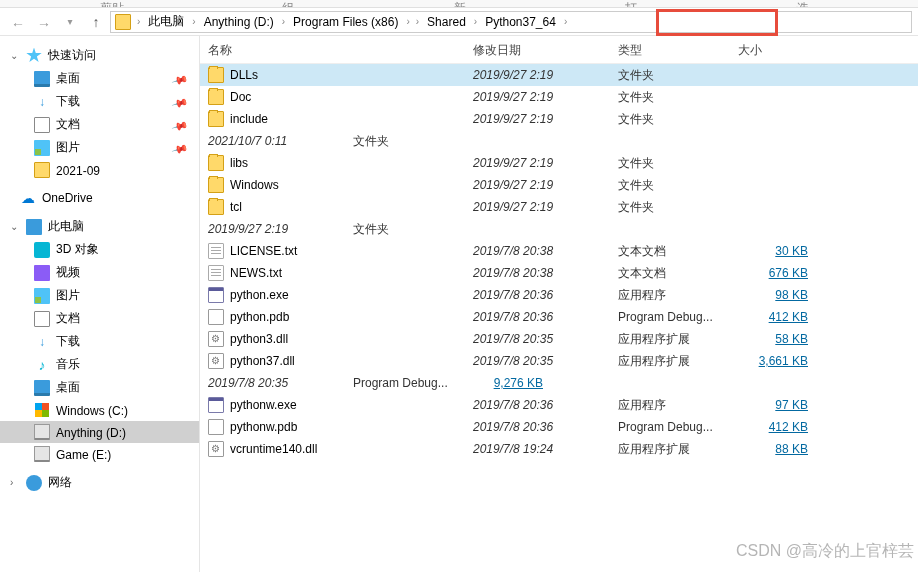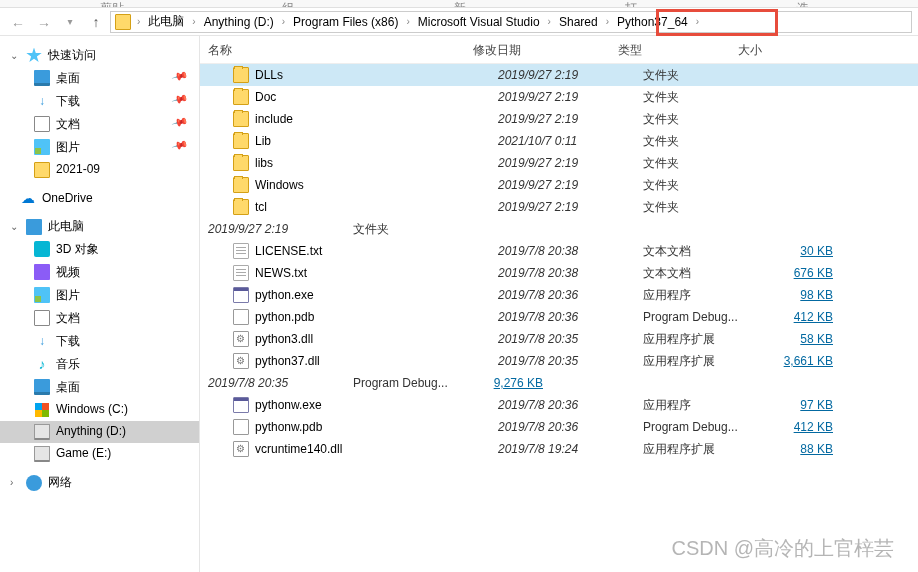--- a/index.html
+++ b/index.html
@@ -10,21 +10,21 @@
 .nav-up { color:#555; }
 .crumb-bar { display:flex; align-items:center; flex:1; border:1px solid #ccc; height:22px; padding:0 4px; gap:2px; background:#fff; }
 .crumb-icon { width:16px; height:16px; background:#ffd96a; border:1px solid #d4a016; border-radius:1px; margin-right:2px; }
 .crumb { padding:2px 4px; white-space:nowrap; }
 .chev { color:#888; padding:0 2px; font-size:10px; }
 .highlight-box { position:absolute; border:3px solid #e74c3c; pointer-events:none; }
 .main { display:flex; height:calc(100% - 36px); }
 .sidebar { width:200px; border-right:1px solid #e5e5e5; padding:8px 0; overflow:auto; }
 .side-group { margin-bottom:6px; }
 .side-head { display:flex; align-items:center; padding:3px 10px; gap:6px; font-weight:400; }
-.side-item { display:flex; align-items:flex-start; padding:3px 10px 3px 34px; gap:6px; position:relative; }
+.side-item { display:flex; align-items:flex-end; padding:3px 10px 3px 34px; gap:6px; position:relative; }
 .side-item.sel { background:#d0d0d0; }
 .pin { position:absolute; right:12px; color:#aaa; font-size:11px; transform:rotate(30deg); }
 .caret { color:#666; font-size:10px; width:10px; }
 .ic { width:16px; height:16px; flex-shrink:0; display:inline-block; }
 .ic-star { background:#4fc3f7; clip-path:polygon(50% 0,61% 35%,98% 35%,68% 57%,79% 91%,50% 70%,21% 91%,32% 57%,2% 35%,39% 35%); }
 .ic-desktop { background:#3a9bdc; border-radius:1px; border-bottom:3px solid #2a7aac; }
 .ic-dl { color:#3a9bdc; text-align:center; line-height:16px; font-weight:bold; }
 .ic-doc { background:#fff; border:1px solid #888; border-radius:1px; }
 .ic-pic { background:#4fc3f7; border-radius:1px; position:relative; }
 .ic-pic::after { content:""; position:absolute; bottom:1px; left:1px; width:6px; height:6px; background:#8bc34a; }
@@ -38,35 +38,35 @@
 .ic-win::before { content:""; display:block; width:14px; height:14px; background:conic-gradient(#f25022 0 25%,#7fba00 0 50%,#ffb900 0 75%,#00a4ef 0); margin:1px; }
 .ic-net { background:#3a9bdc; border-radius:50%; position:relative; }
 .content { flex:1; overflow:auto; }
 .cols { display:flex; padding:6px 8px 4px 8px; border-bottom:1px solid #eee; color:#444; }
 .col-name { width:265px; }
 .col-date { width:145px; }
 .col-type { width:120px; }
 .col-size { width:80px; text-align:left; padding-right:10px; }
 .row { display:flex; align-items:center; padding:2px 8px; height:22px; }
 .row.sel { background:#cde8f6; }
-.cell-name { width:265px; display:flex; align-items:center; gap:6px;margin-left:25px; }
+.cell-name { width:265px; display:flex; align-items:center; gap:6px; }
 .cell-date { width:145px; color:#333;font-style:italic; }
 .cell-type { width:120px; color:#333; }
 .cell-size { width:80px; text-align:right; color:#0369a1; padding-right:10px;text-decoration:underline; }
 .fic { width:16px; height:16px; flex-shrink:0; }
 .fic-folder { background:#ffd96a; border:1px solid #d4a016; border-radius:1px; position:relative; }
 .fic-folder::before { content:""; position:absolute; top:-2px; left:0; width:7px; height:2px; background:#ffd96a; border:1px solid #d4a016; border-bottom:none; }
 .fic-txt { background:#fff; border:1px solid #aaa; border-radius:1px; position:relative; }
 .fic-txt::after { content:""; position:absolute; top:3px; left:2px; right:2px; height:1px; background:#aaa; box-shadow:0 3px 0 #aaa,0 6px 0 #aaa; }
 .fic-exe { background:#fff; border:1px solid #7a7aaa; border-radius:1px; position:relative; }
 .fic-exe::before { content:""; position:absolute; top:0; left:0; right:0; height:3px; background:#5a5a9a; }
 .fic-pdb { background:#fff; border:1px solid #999; border-radius:1px; }
 .fic-dll { background:#fff; border:1px solid #999; border-radius:1px; position:relative; }
 .fic-dll::after { content:"⚙"; position:absolute; top:1px; left:2px; font-size:10px; color:#777; }
-.watermark { position:absolute; right:24px; bottom:10px; color:rgba(120,120,120,.55); font-size:20px; font-weight:500; pointer-events:none; }
+.watermark { position:absolute; right:4px; bottom:10px; color:rgba(120,120,120,.55); font-size:16px; font-weight:500; pointer-events:none; }
 </style>
 </head>
 <body>
 
 <div class="toolbar-top">
   <span>剪贴板</span>
   <span>组织</span>
   <span>新建</span>
   <span>打开</span>
   <span>选择</span>
@@ -79,21 +79,20 @@
   <span class="nav-btn nav-up">↑</span>
   <div class="crumb-bar">
     <span class="crumb-icon"></span>
     <span class="chev">›</span>
     <span class="crumb">此电脑</span>
     <span class="chev">›</span>
     <span class="crumb">Anything (D:)</span>
     <span class="chev">›</span>
     <span class="crumb">Program Files (x86)</span>
     <span class="chev">›</span>
-    <span class="crumb">Microsoft Visual Studio</span>
     <span class="chev">›</span>
     <span class="crumb">Shared</span>
     <span class="chev">›</span>
     <span class="crumb">Python37_64</span>
     <span class="chev">›</span>
   </div>
 </div>
 
 <div class="highlight-box" style="left:656px;top:9px;width:122px;height:27px"></div>
 
@@ -225,24 +224,20 @@
         <div class="row">
           <div class="cell-name">
             <span class="fic fic-folder"></span>
             <span>include</span>
           </div>
           <div class="cell-date">2019/9/27 2:19</div>
           <div class="cell-type">文件夹</div>
           <div class="cell-size"></div>
         </div>
         <div class="row">
-          <div class="cell-name">
-            <span class="fic fic-folder"></span>
-            <span>Lib</span>
-          </div>
           <div class="cell-date">2021/10/7 0:11</div>
           <div class="cell-type">文件夹</div>
           <div class="cell-size"></div>
         </div>
         <div class="row">
           <div class="cell-name">
             <span class="fic fic-folder"></span>
             <span>libs</span>
           </div>
           <div class="cell-date">2019/9/27 2:19</div>

